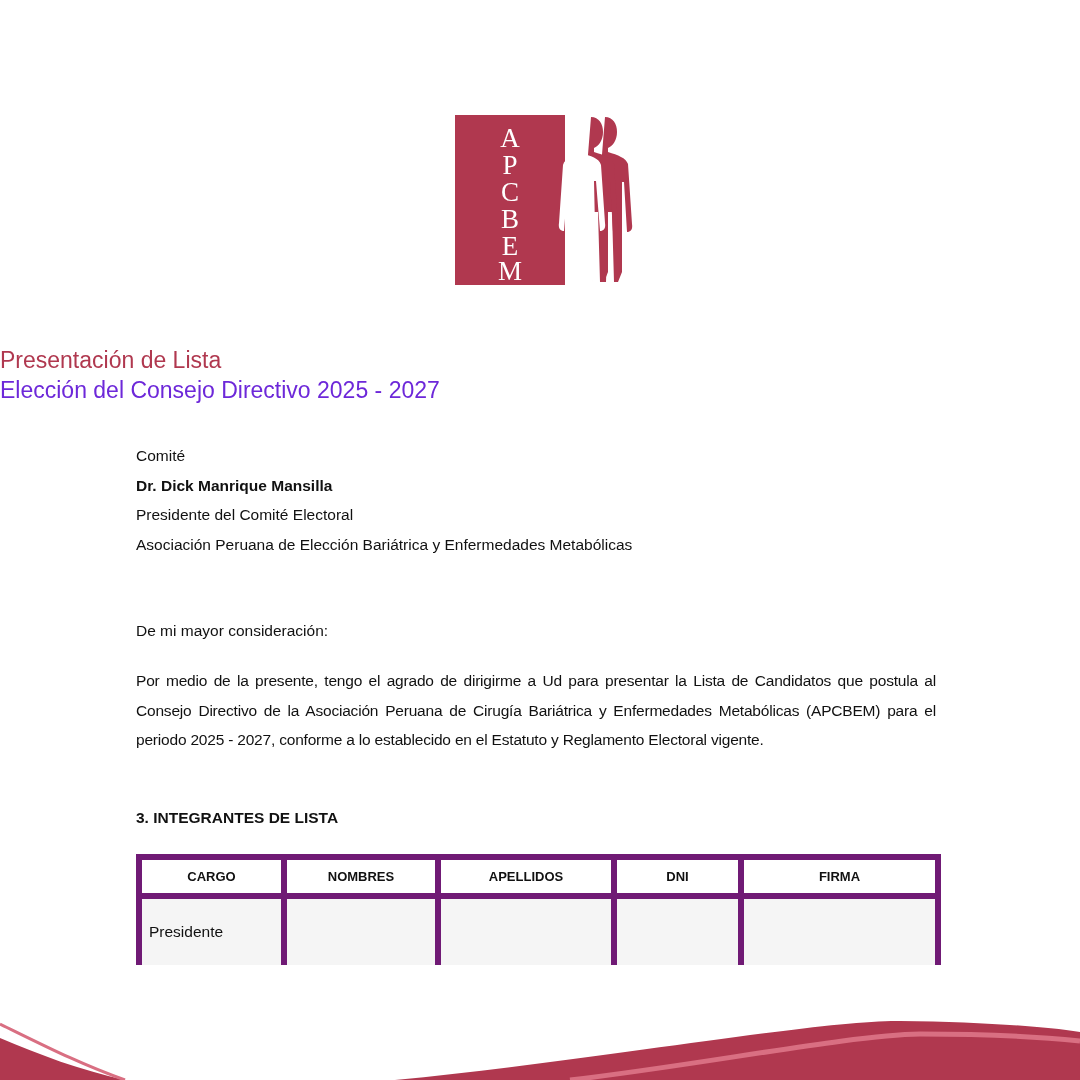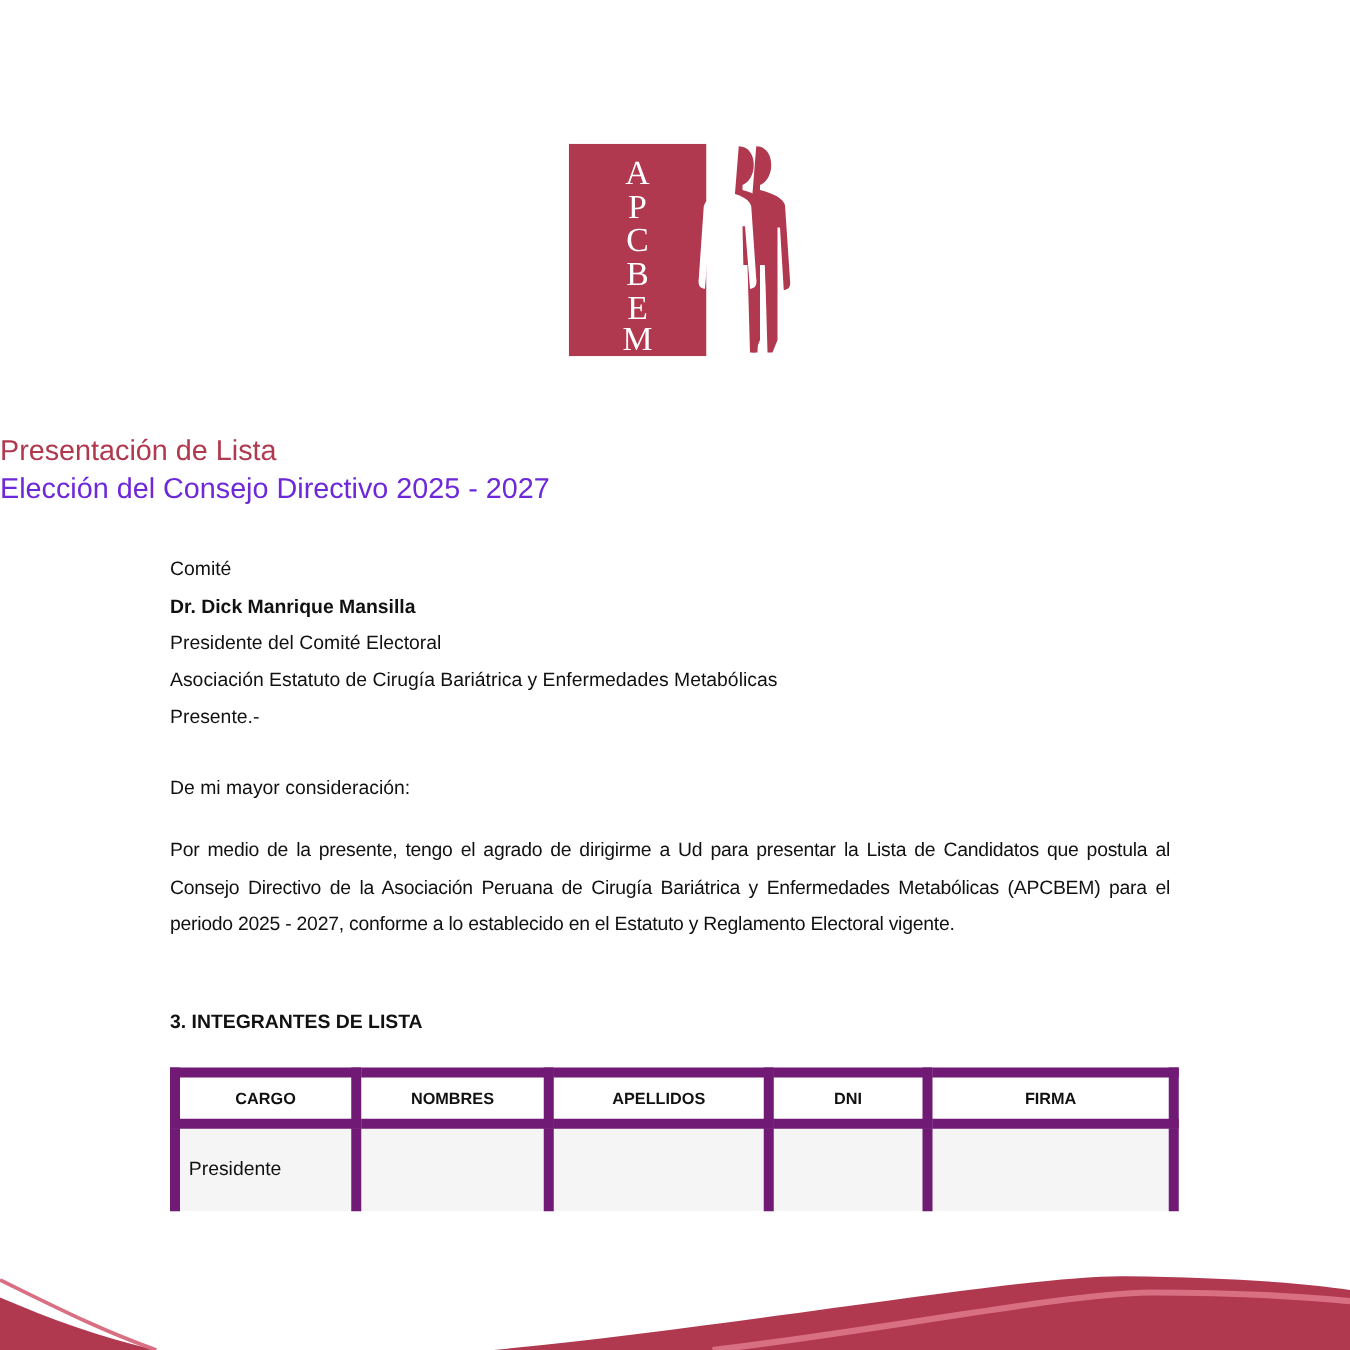--- a/index.html
+++ b/index.html
@@ -19,21 +19,21 @@
       position: absolute; left: 136px; top: 666px; width: 800px;
       font-size: 15.5px; line-height: 29.5px; text-align: justify;
       font-family: "Liberation Sans Narrow", "Liberation Sans", sans-serif;
       letter-spacing: -0.2px;
     }
     .section-title { position: absolute; left: 136px; top: 809px; font-size: 15.5px; font-weight: bold; }
     table.members {
       position: absolute; left: 136px; top: 854px; width: 799px;
       border-collapse: collapse; table-layout: fixed;
     }
-    table.members th, table.members td { border: 8px solid #701a75; }
+    table.members th, table.members td { border: 6px solid #701a75; }
     table.members th {
       height: 31px; font-size: 13px; font-weight: bold; background: #ffffff; text-align: center;
     }
     table.members td { height: 64px; background: #f5f5f5; font-size: 15.5px; padding-left: 7px; vertical-align: middle; }
     table.members tr.body-row td { border-bottom: none; }
     .footer-wave { position: absolute; left: 0; top: 980px; width: 1080px; height: 100px; }
     .footer-wave svg { width: 1080px; height: 100px; display: block; }
   </style>
 </head>
 <body>
@@ -61,22 +61,21 @@
 
 <div class="title-block">
   <div class="title-main">Presentación de Lista</div>
   <div class="title-sub">Elección del Consejo Directivo 2025 - 2027</div>
 </div>
 
 <div class="addressee">
   <div>Comité</div>
   <div class="bold">Dr. Dick Manrique Mansilla</div>
   <div>Presidente del Comité Electoral</div>
-  <div>Asociación Estatuto de Cirugía Bariátrica y Enfermedades Metabólicas</div>
-  <div>Presente.-</div>
+  <div>Asociación Peruana de Elección Bariátrica y Enfermedades Metabólicas</div>
 </div>
 
 <div class="greeting">De mi mayor consideración:</div>
 
 <div class="body-text">Por medio de la presente, tengo el agrado de dirigirme a Ud para presentar la Lista de Candidatos que postula al Consejo Directivo de la Asociación Peruana de Cirugía Bariátrica y Enfermedades Metabólicas (APCBEM) para el periodo 2025 - 2027, conforme a lo establecido en el Estatuto y Reglamento Electoral vigente.</div>
 
 <div class="section-title">3. INTEGRANTES DE LISTA</div>
 
 <table class="members">
   <colgroup>

